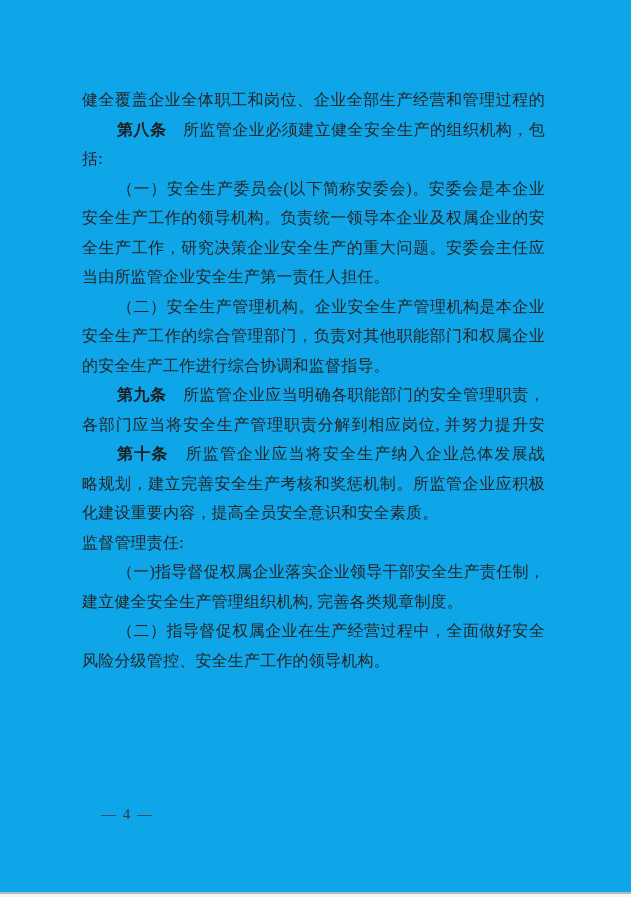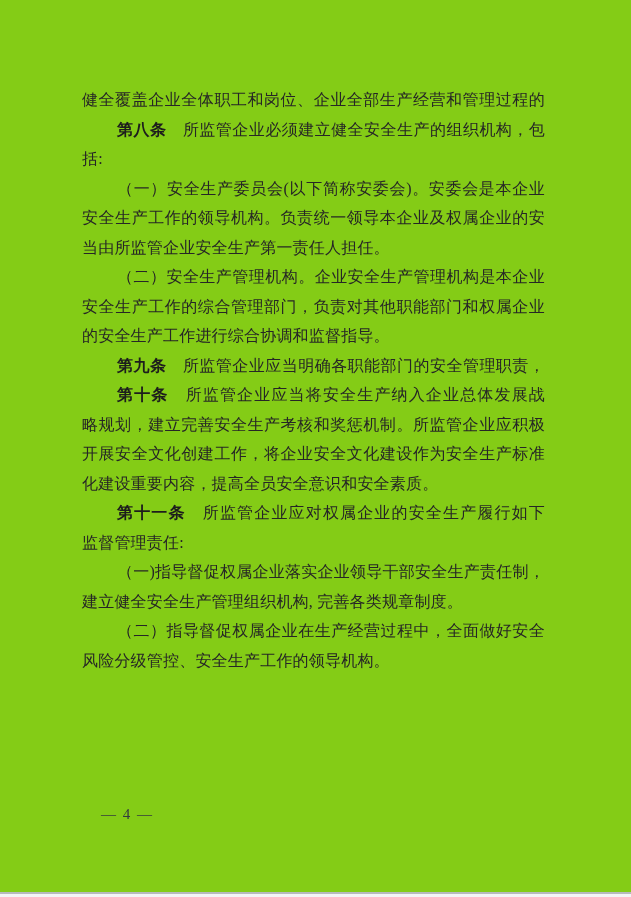--- a/index.html
+++ b/index.html
@@ -12,21 +12,21 @@
     height: 897px;
     position: relative;
     overflow: hidden;
     font-family: "Liberation Serif", "DejaVu Serif", serif;
   }
   .page {
     position: absolute;
     left: 0; top: 0;
     width: 631px;
     height: 897px;
-    background: #84cc16;
+    background: #0ea5e9;
   }
   .body-text {
     position: absolute;
     left: 82px;
     top: 85px;
     width: 463px;
   }
   .line {
     height: 29.5px;
     line-height: 29.5px;
@@ -78,30 +78,30 @@
 
 <div class="page">
 
   <div class="body-text">
 
   <div class="line full">健全覆盖企业全体职工和岗位、企业全部生产经营和管理过程的</div>
       <div class="line full indent"><b>第八条</b><span>　所监管企业必须建立健全安全生产的组织机构，包</span></div>
       <div class="line end">括:</div>
       <div class="line full indent">（一）安全生产委员会(以下简称安委会)。安委会是本企业</div>
       <div class="line full">安全生产工作的领导机构。负责统一领导本企业及权属企业的安</div>
+      <div class="line full">全生产工作，研究决策企业安全生产的重大问题。安委会主任应</div>
       <div class="line end">当由所监管企业安全生产第一责任人担任。</div>
       <div class="line full indent">（二）安全生产管理机构。企业安全生产管理机构是本企业</div>
       <div class="line full">安全生产工作的综合管理部门，负责对其他职能部门和权属企业</div>
       <div class="line end">的安全生产工作进行综合协调和监督指导。</div>
       <div class="line full indent"><b>第九条</b><span>　所监管企业应当明确各职能部门的安全管理职责，</span></div>
+      <div class="line full">各部门应当将安全生产管理职责分解到相应岗位, 并努力提升安</div>
       <div class="line full indent"><b>第十条</b><span>　所监管企业应当将安全生产纳入企业总体发展战</span></div>
       <div class="line full">略规划，建立完善安全生产考核和奖惩机制。所监管企业应积极</div>
-      <div class="line full">开展安全文化创建工作，将企业安全文化建设作为安全生产标准</div>
       <div class="line end">化建设重要内容，提高全员安全意识和安全素质。</div>
-      <div class="line full indent"><b>第十一条</b><span>　所监管企业应对权属企业的安全生产履行如下</span></div>
       <div class="line end">监督管理责任:</div>
       <div class="line full indent">（一)指导督促权属企业落实企业领导干部安全生产责任制，</div>
       <div class="line end">建立健全安全生产管理组织机构, 完善各类规章制度。</div>
       <div class="line full indent">（二）指导督促权属企业在生产经营过程中，全面做好安全</div>
       <div class="line end">风险分级管控、安全生产工作的领导机构。</div>
     </div>
 
   <div class="page-number">— 4 —</div>
 
   <div class="page-bottom-edge"></div>

